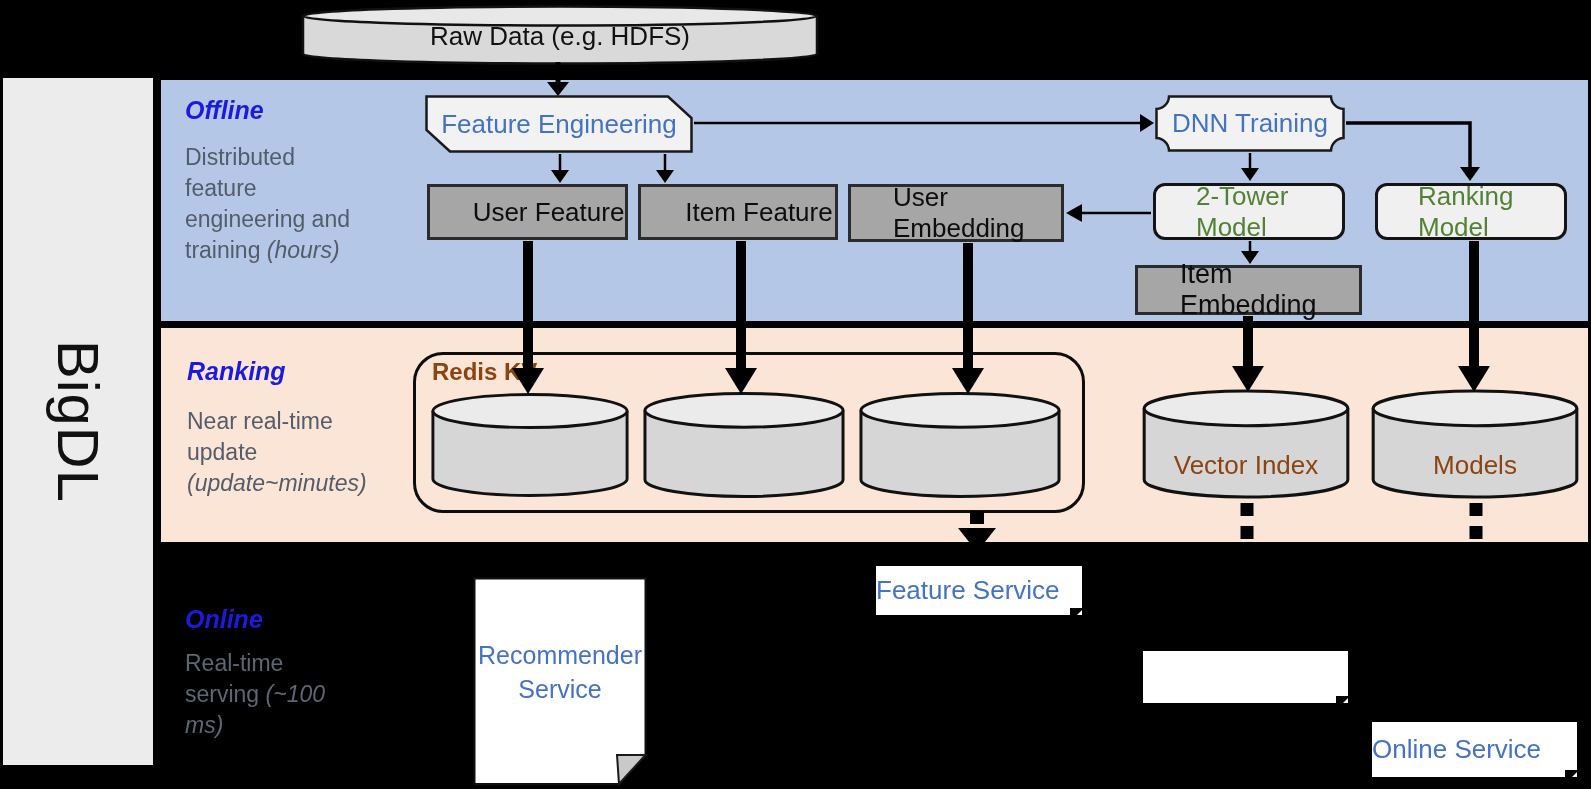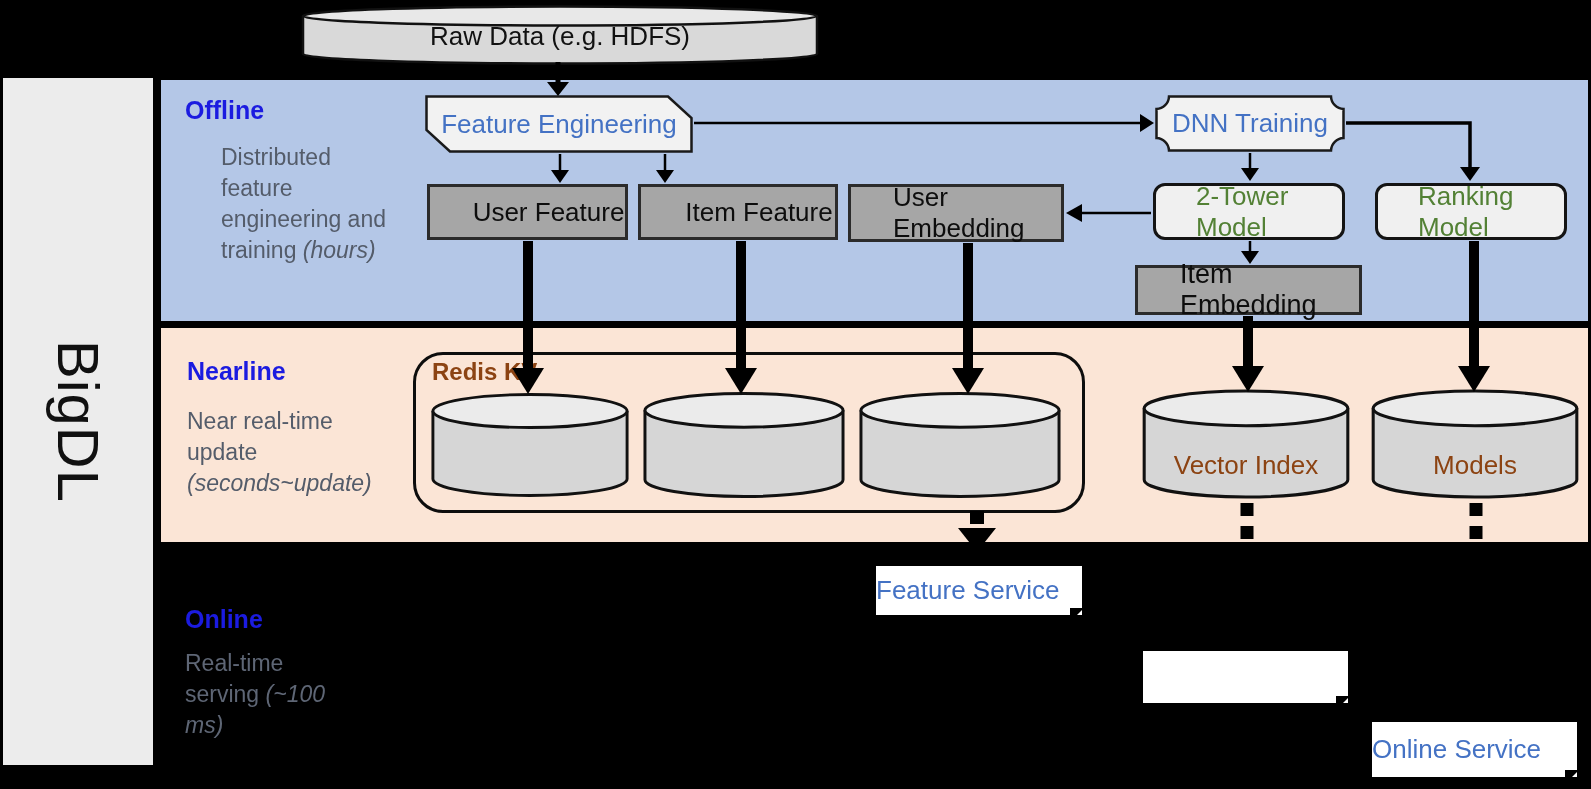--- a/index.html
+++ b/index.html
@@ -4,21 +4,21 @@
 <style>
   html,body{margin:0;padding:0;background:#000;}
   #stage{
     position:relative;width:1591px;height:789px;background:#000;
     font-family:"Liberation Sans","DejaVu Sans",sans-serif;overflow:hidden;
   }
   .abs{position:absolute;}
   .band{position:absolute;left:161px;width:1427px;}
   #offline-band{top:80px;height:241px;background:#b4c7e7;}
   #nearline-band{top:328px;height:214px;background:#fbe5d6;}
-  .sec-title{font-size:25px;font-weight:bold;color:#1b1be0;line-height:1.1;}
+  .sec-title{font-size:25px;font-weight:bold;color:#1b1be0;line-height:1.1;font-style:italic;}
   .sec-desc{font-size:23px;color:#545c6a;line-height:31px;}
   .sec-desc .note{font-style:italic;}
   .on-black{color:#5e6675;}
   .graybox{
     position:absolute;background:#a6a6a6;border:3px solid #2b2b2b;
     display:flex;align-items:center;justify-content:center;
     font-size:26px;color:#0d0d0d;box-sizing:border-box;padding-left:42px;
   }
   .lightbox{
     position:absolute;background:#f0f0f0;border:3px solid #141414;border-radius:12px;
@@ -76,21 +76,21 @@
 
   <div class="abs z2" style="left:300px;top:4px;width:520px;height:62px;">
     <svg width="520" height="62" viewBox="0 0 520 62">
       <path d="M3,12 V50 A257,9.5 0 0 0 517,50 V12" fill="#d9d9d9" stroke="#111" stroke-width="2.5"></path>
       <ellipse cx="260" cy="12" rx="257" ry="9.5" fill="#e8e8e8" stroke="#111" stroke-width="2.5"></ellipse>
     </svg>
     <div class="shape-label" style="left:0;top:8px;width:520px;height:48px;color:#111;">Raw Data (e.g. HDFS)</div>
   </div>
 
   <div class="abs sec-title z3" style="left:185px;top:97px;">Offline</div>
-  <div class="abs sec-desc z3" style="left:185px;top:142px;width:175px;margin-left:36px;">
+  <div class="abs sec-desc z3" style="left:185px;top:142px;width:175px;">
     <span>Distributed feature engineering and training</span>
     <span class="note"> (hours)</span>
   </div>
 
   <div class="abs z2" style="left:425px;top:95px;width:268px;height:58px;">
     <svg width="268" height="58" viewBox="0 0 268 58">
       <path d="M1.5,1.5 H243 L266.5,23 V56.5 H25 L1.5,35 Z" fill="#f2f2f2" stroke="#1a1a1a" stroke-width="2.5"></path>
     </svg>
     <div class="shape-label blue-text" style="left:0;top:0;width:268px;height:58px;">Feature Engineering</div>
   </div>
@@ -103,24 +103,24 @@
     <svg width="190" height="57" viewBox="0 0 190 57">
       <path d="M14,1.5 H176 A13,13 0 0 0 188.5,14 V43 A13,13 0 0 0 176,55.5 H14 A13,13 0 0 0 1.5,43 V14 A13,13 0 0 0 14,1.5 Z" fill="#f2f2f2" stroke="#1a1a1a" stroke-width="2.5"></path>
     </svg>
     <div class="shape-label blue-text" style="left:0;top:0;width:190px;height:57px;">DNN Training</div>
   </div>
 
   <div class="lightbox green-text z2" style="left:1153px;top:183px;width:192px;height:57px;">2-Tower Model</div>
   <div class="lightbox green-text z2" style="left:1375px;top:183px;width:192px;height:57px;">Ranking Model</div>
   <div class="graybox z2" style="left:1135px;top:265px;width:227px;height:50px;font-size:27px;">Item Embedding</div>
 
-  <div class="abs sec-title z3" style="left:187px;top:358px;">Nearline</div>
+  <div class="abs sec-title z3" style="left:187px;top:358px;">Ranking</div>
   <div class="abs sec-desc z3" style="left:187px;top:406px;width:205px;">
     <span>Near real-time update</span>
-    <span class="note"> (seconds~update)</span>
+    <span class="note"> (update~minutes)</span>
   </div>
 
   <div id="redis-container" class="z2"></div>
   <div id="redis-label" class="z3">Redis KV</div>
 
   <div class="abs z3" style="left:430px;top:390px;width:200px;height:110px;">
     <svg width="200" height="110" viewBox="0 0 206 110">
       <path d="M3,20 V90 A100,17 0 0 0 203,90 V20" fill="#d6d6d6" stroke="#111" stroke-width="3"></path>
       <ellipse cx="103" cy="20" rx="100" ry="17" fill="#ebebeb" stroke="#111" stroke-width="3"></ellipse>
     </svg>
@@ -152,20 +152,27 @@
     </svg>
     <div class="cyl-label">Models</div>
   </div>
 
   <div class="abs sec-title z3" style="left:185px;top:606px;">Online</div>
   <div class="abs sec-desc on-black z3" style="left:185px;top:648px;width:155px;">
     <span>Real-time serving</span>
     <span class="note"> (~100 ms)</span>
   </div>
 
+  <div class="abs z2" style="left:473px;top:577px;width:174px;height:209px;">
+    <svg width="174" height="209" viewBox="0 0 174 209">
+      <path d="M1.5,1.5 H172.5 V178 L146,207 H1.5 Z" fill="#fff" stroke="#111" stroke-width="2"></path>
+      <path d="M146,207 L172.5,178 H144 Z" fill="#c9c9c9" stroke="#1a1a1a" stroke-width="2"></path>
+    </svg>
+    <div class="shape-label blue-text" style="left:0;top:0;width:174px;height:190px;font-size:25px;line-height:34px;">Recommender Service</div>
+  </div>
 
   <div class="service z2" style="left:876px;top:566px;width:206px;height:49px;">
     <span>Feature Service</span>
     <span class="curl"></span>
   </div>
   <div class="service z2" style="left:1143px;top:651px;width:205px;height:52px;">
     <span class="curl"></span>
   </div>
   <div class="service z2" style="left:1372px;top:722px;width:205px;height:55px;">
     <span>Online Service</span>

